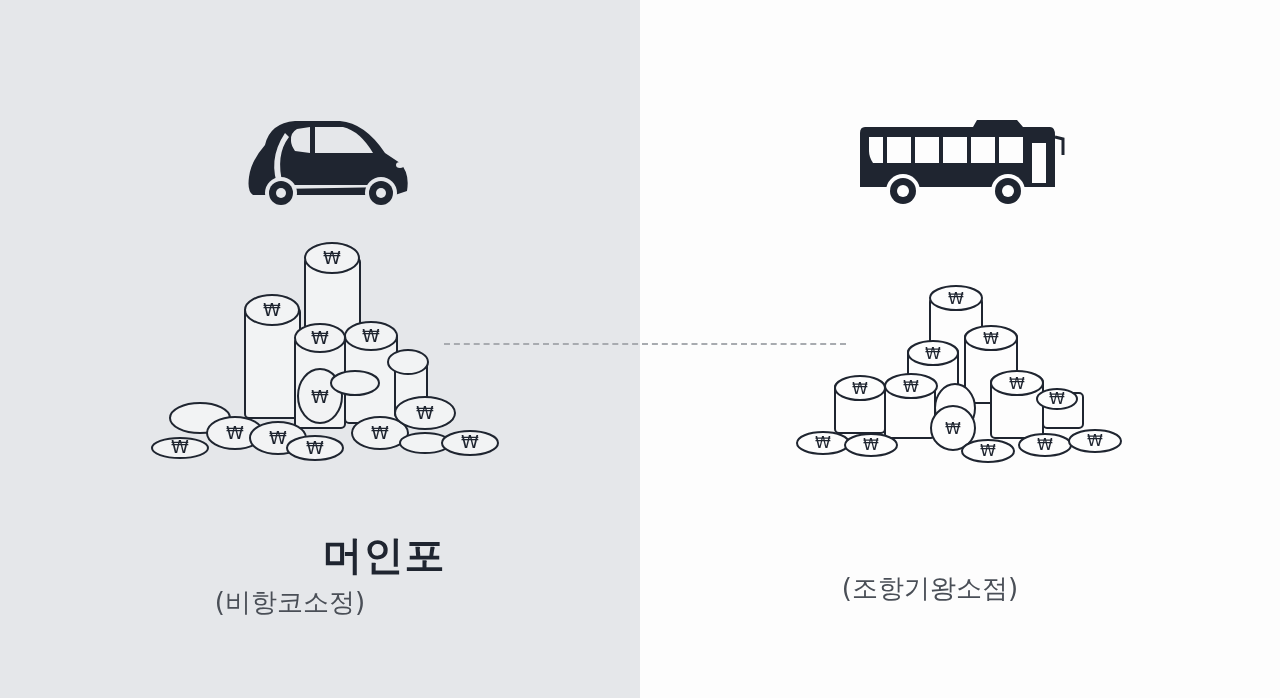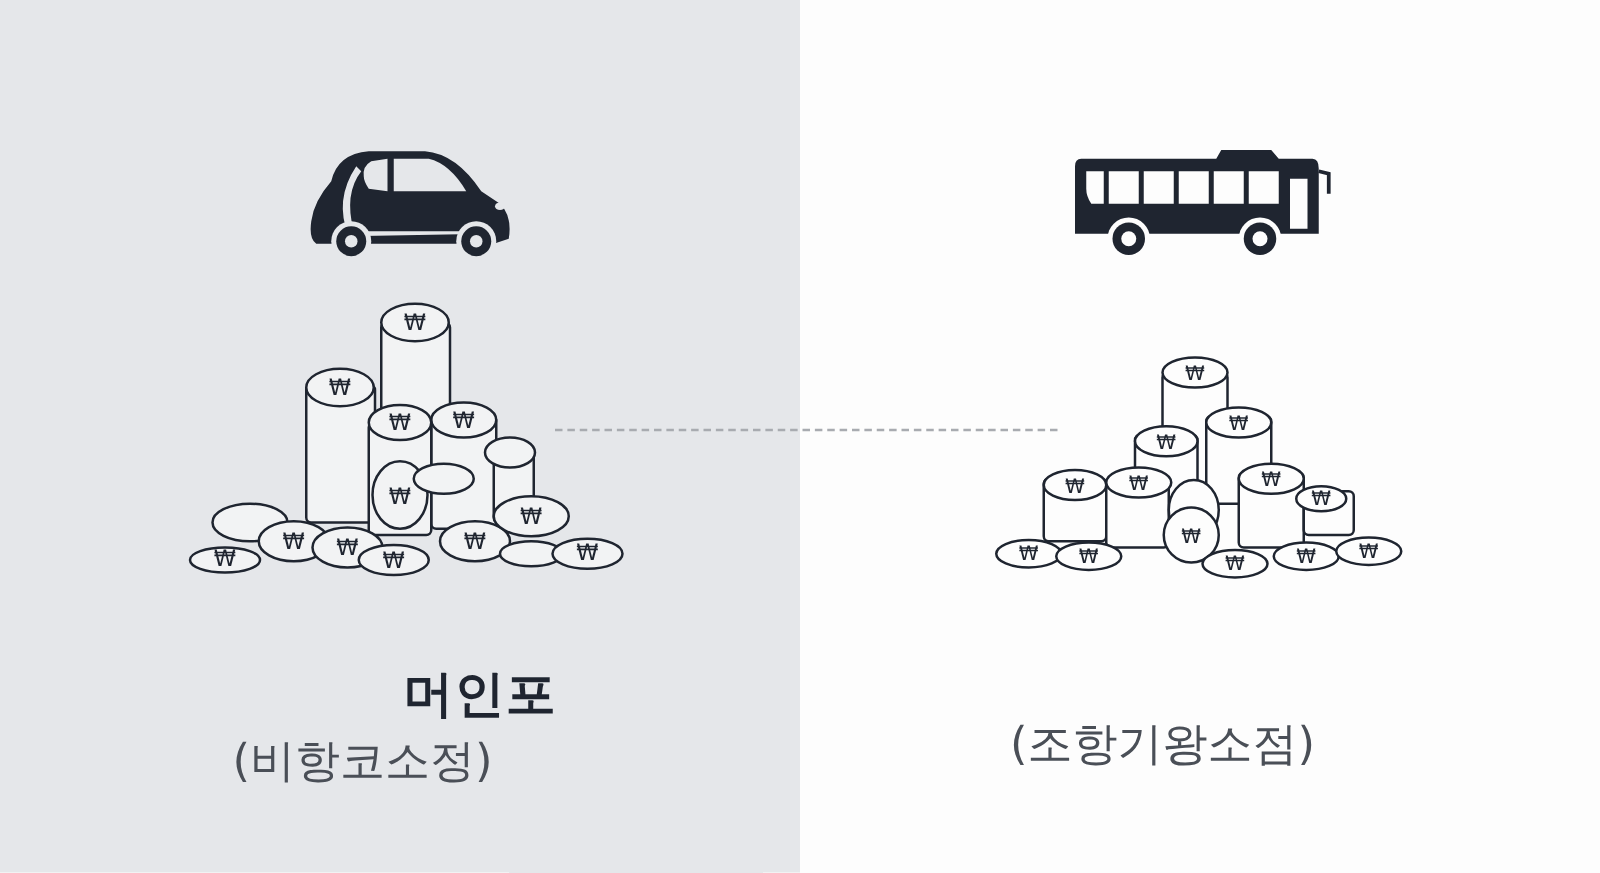--- a/index.html
+++ b/index.html
@@ -12,21 +12,21 @@
   .panel-left { left:0; width:640px; background:#e5e7ea; }
   .panel-right { left:640px; width:640px; background:#fdfdfd; }
   .icon-vehicle { position:absolute; }
   .coins { position:absolute; }
   .title {
     position:absolute; width:768px; text-align:center;
     font-weight:bold; font-size:40px; color:#1f2530; letter-spacing:1px;
   }
   .subtitle {
     position:absolute; width:580px; text-align:center;
-    font-size:36px; color:#4a4f57;
+    font-size:26px; color:#4a4f57;
   }
   .divider-line {
     position:absolute; left:444px; top:343px; width:402px; height:0;
     border-top:2px dashed #a8abb0;
   }
 </style>
 </head>
 <body>
 
 <div class="panel panel-left">

